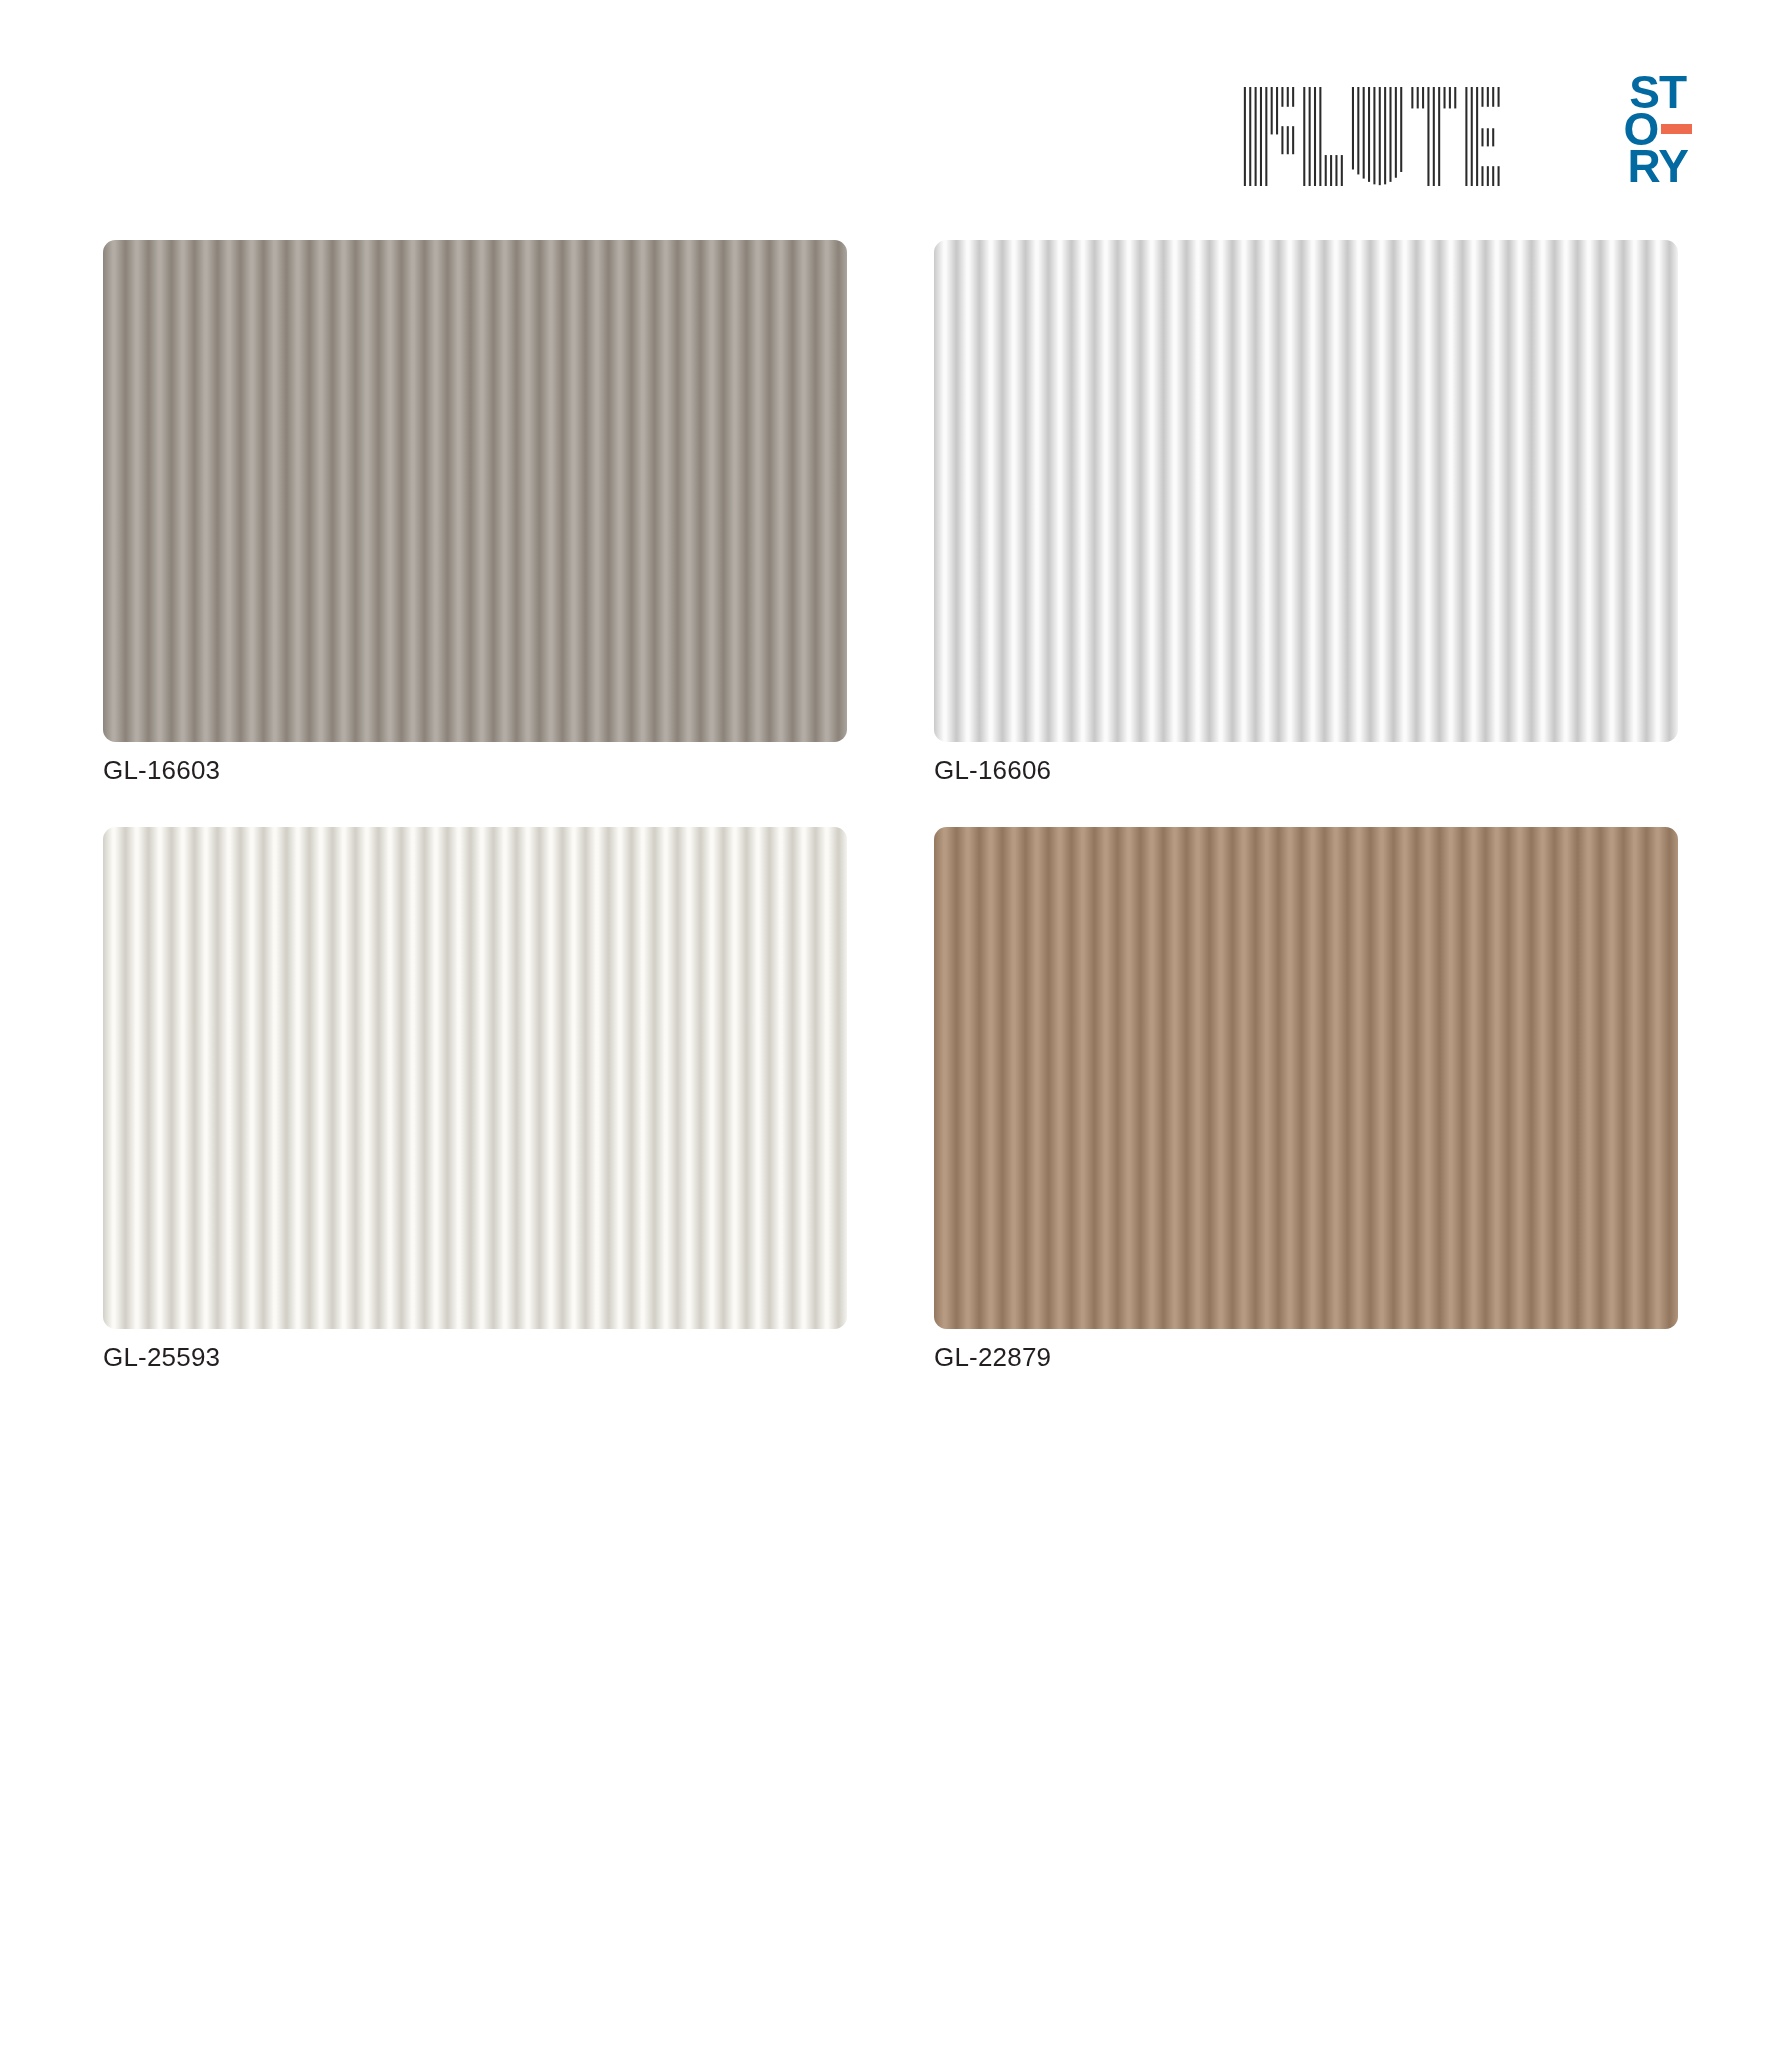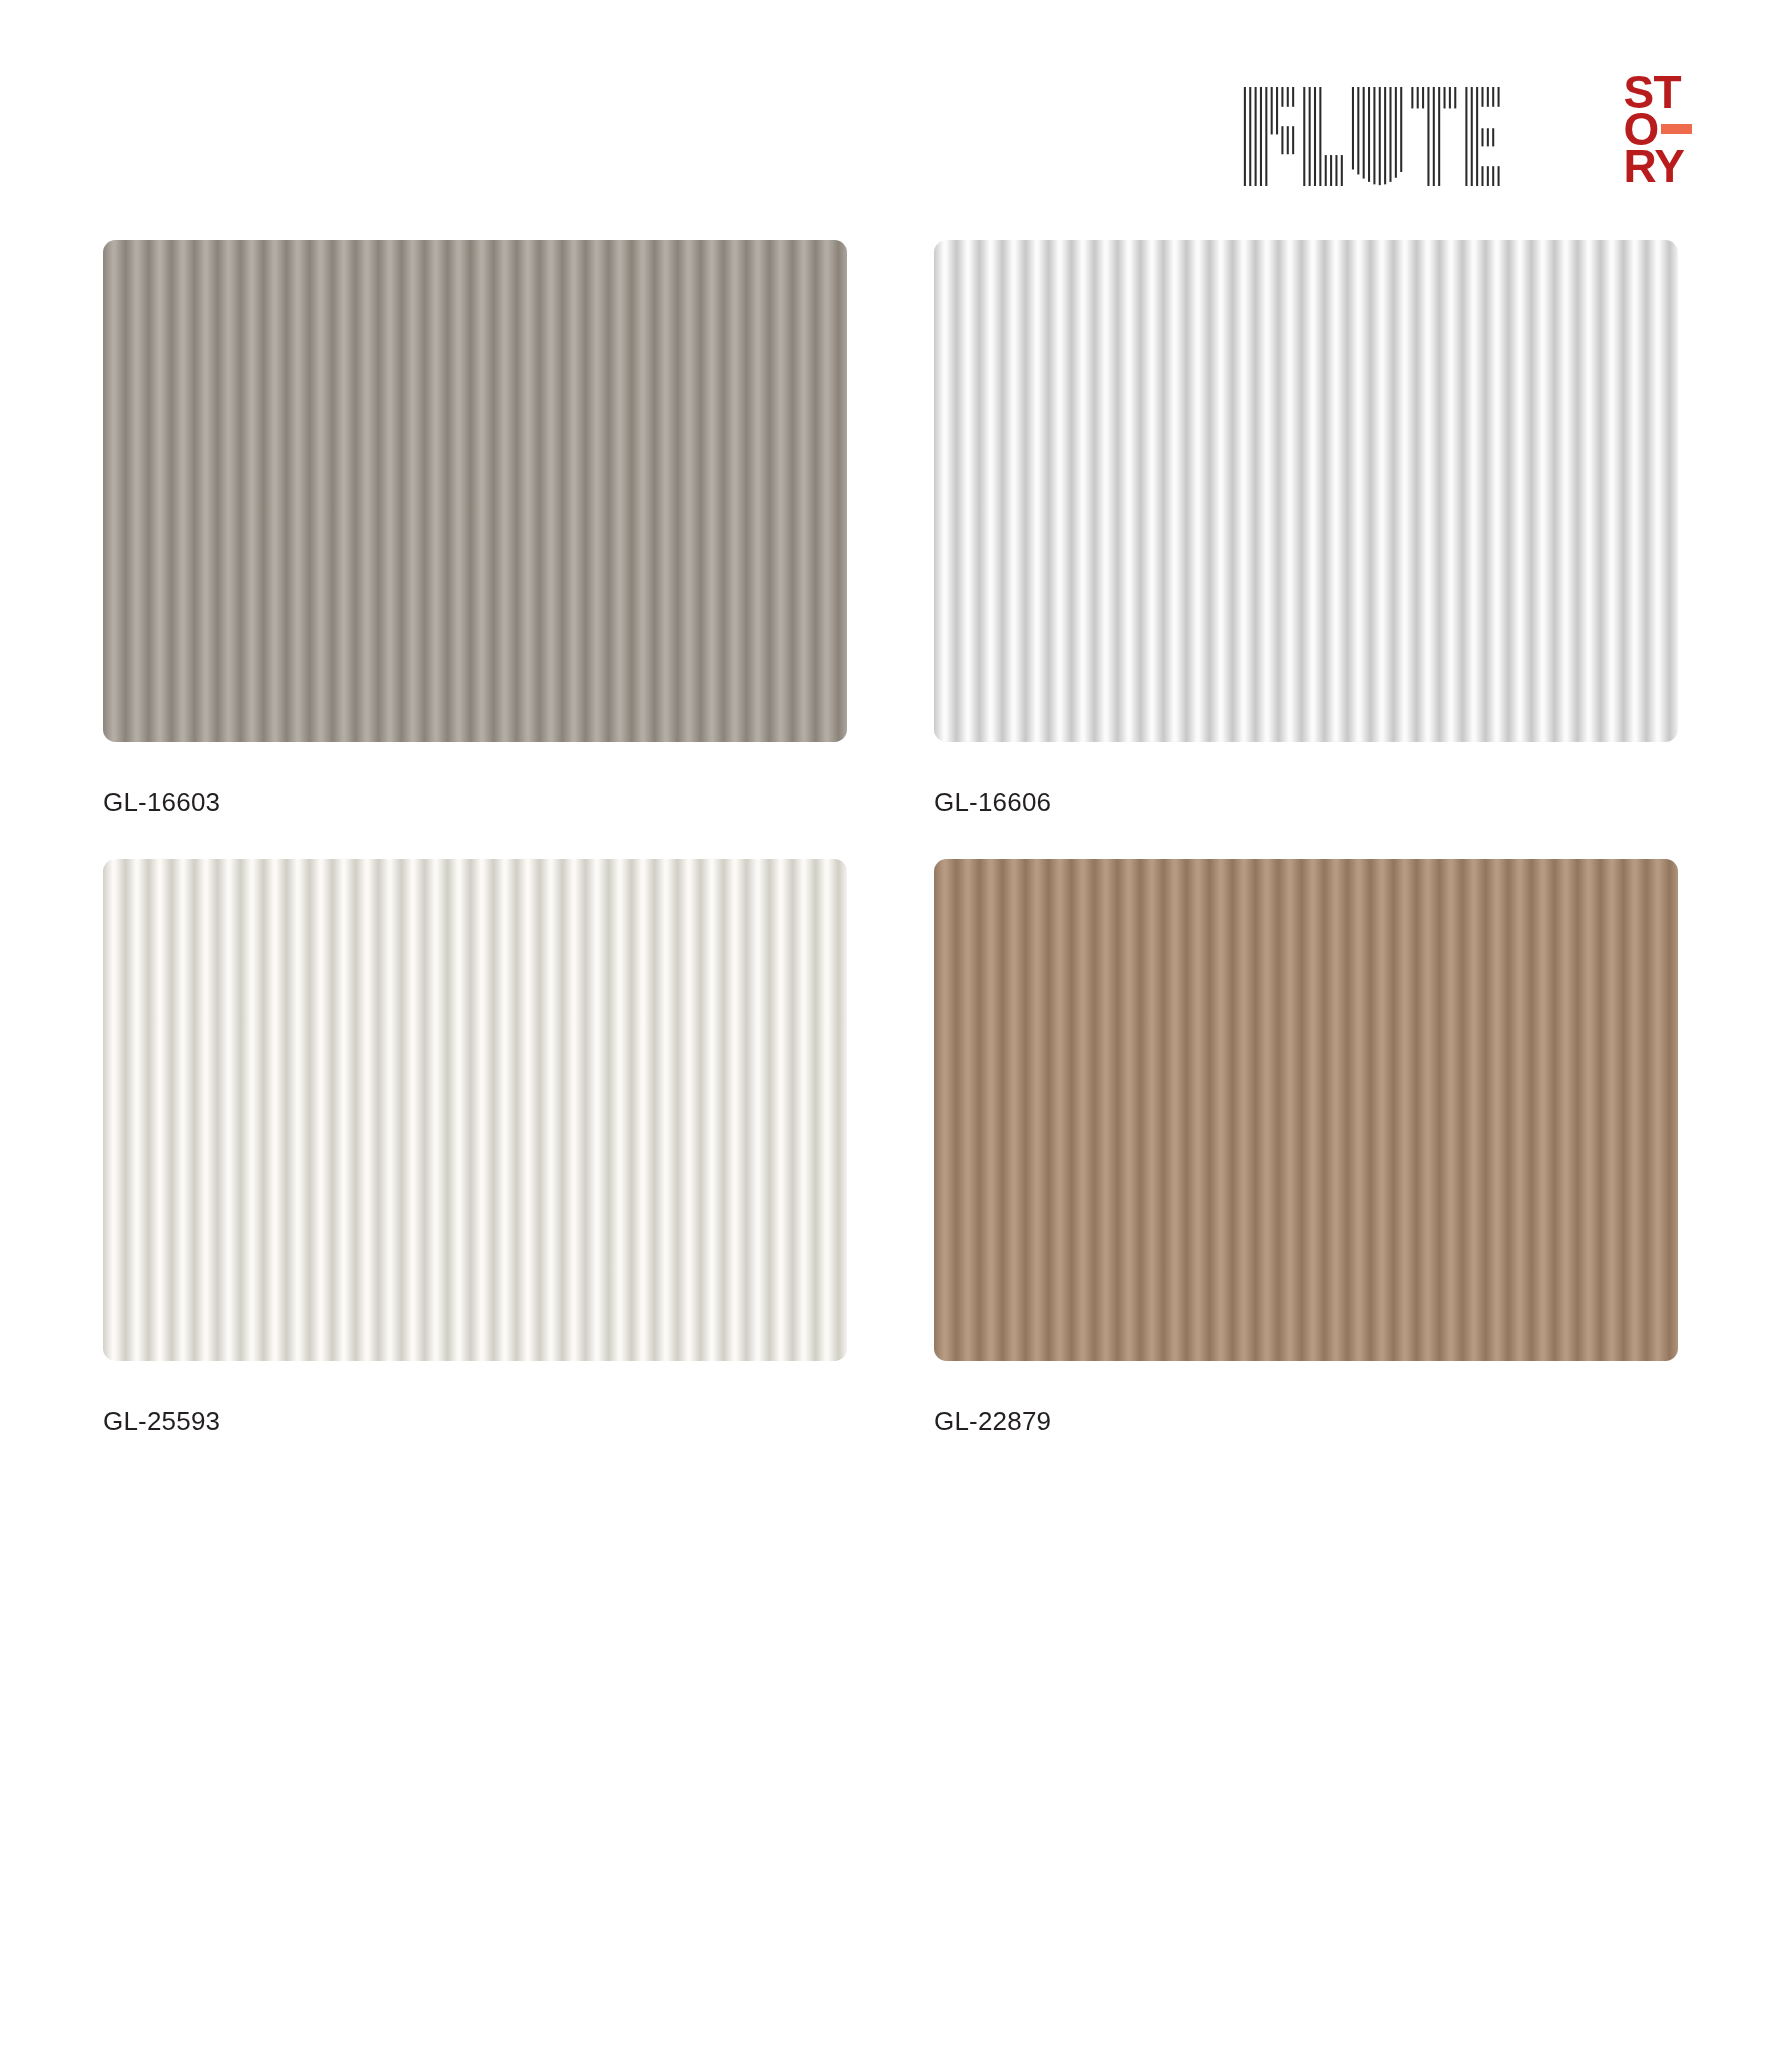--- a/index.html
+++ b/index.html
@@ -15,26 +15,26 @@
   
   .header { position:absolute; top:0; left:0; width:1779px; height:223px; }
 
   .logo-block {
     position:absolute; right:87px; top:74px;
     display:flex; align-items:flex-end; gap:10.7px;
   }
   .flute-mark { display:block; }
   .story-mark {
     display:flex; flex-direction:column;
-    align-items:flex-start;
+    align-items:center;
     line-height:0.80;
     font-weight:bold;
     font-size:46px;
     letter-spacing:-0.8px;
-    color:#b91c1c;
+    color:#0369a1;
     padding-bottom:1.7px;
   }
   .story-mark .srow { display:flex; align-items:center; }
   .story-dash {
     display:inline-block;
     width:31px; height:10px;
     background:#ee6b4d;
     margin-left:2.5px;
   }
 
@@ -52,21 +52,21 @@
   .swatch {
     width:744px; height:502px;
     border-radius:12.4px;
     position:relative;
     overflow:hidden;
   }
   .swatch .flutes {
     position:absolute; inset:0;
   }
   .code {
-    margin-top:45px;
+    margin-top:13px;
     font-size:26px;
     font-weight:500;
     letter-spacing:0.2px;
     color:#231f20;
   }
 </style>
 </head>
 <body>
 
 <div class="header">

